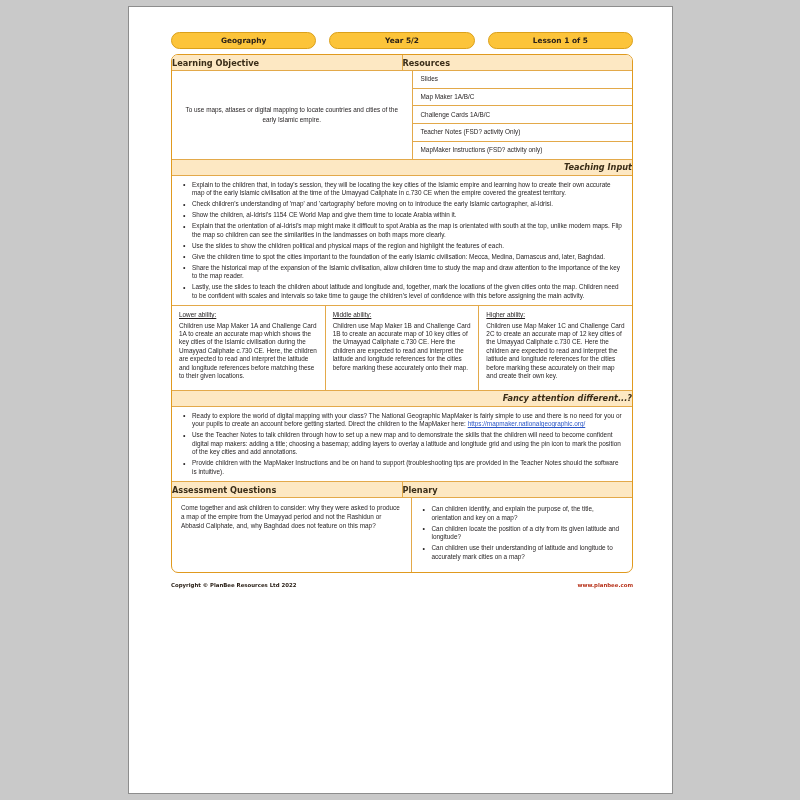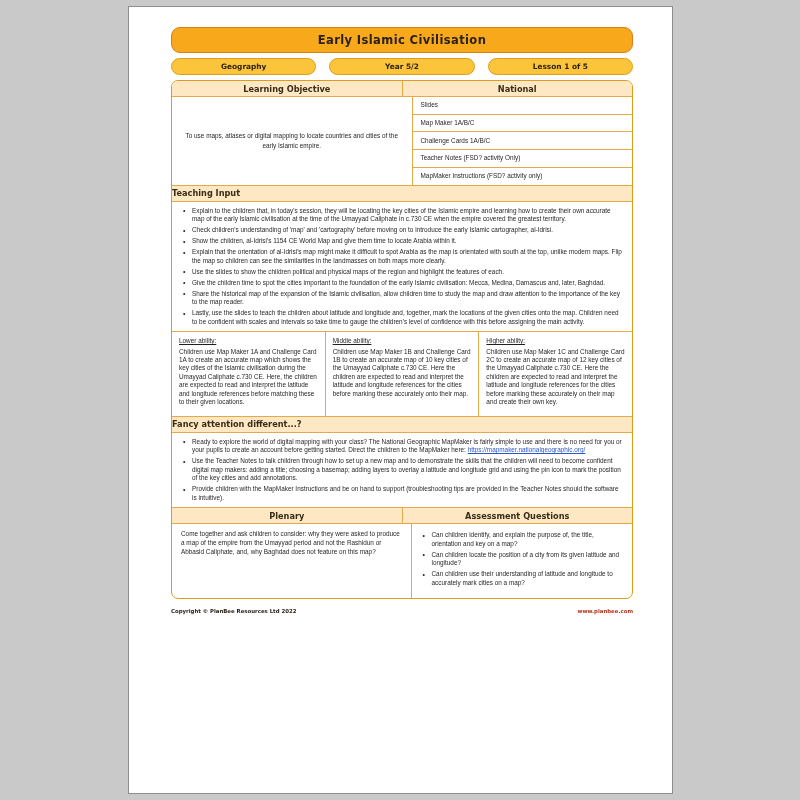--- a/index.html
+++ b/index.html
@@ -58,35 +58,35 @@
   .body-box {
     margin-top: 5px;
     border: 1.1px solid #e09a1f;
     border-radius: 7px;
     overflow: hidden;
     background: #fff;
   }
   .band {
     background: #fde8c3;
     border-bottom: 1px solid #e3a94a;
-    text-align: left;
+    text-align: right;
     font-family: "DejaVu Sans", sans-serif;
     font-weight: bold;
     font-size: 8.2px;
     color: #3a2d18;
     padding: 2.5px 0 2.5px;
+    font-style: italic;
   }
   .two-col-head {
     display: flex;
     border-bottom: 1px solid #e3a94a;
   }
   .two-col-head > div {
     flex: 1;
     background: #fde8c3;
-    text-align: center;
     font-family: "DejaVu Sans", sans-serif;
     font-weight: bold;
     font-size: 8.2px;
     color: #3a2d18;
     padding: 2.5px 0;
   }
   .two-col-head > div:first-child { border-right: 1px solid #e3a94a; }
   .two-col-body {
     display: flex;
     border-bottom: 1px solid #e3a94a;
@@ -171,33 +171,32 @@
     color: #2b2118;
   }
   .footer .site { color: #b8341c; }
 </style>
 </head>
 <body>
 
 <div id="page">
   <div id="sheet">
 
-    <div class="title-banner">Early Islamic Civilisation</div>
 
     <div class="meta-row">
       <div class="meta-pill">Geography</div>
       <div class="meta-pill">Year 5/2</div>
       <div class="meta-pill">Lesson 1 of 5</div>
     </div>
 
     <div class="body-box">
 
       <div class="two-col-head">
         <div>Learning Objective</div>
-        <div>National</div>
+        <div>Resources</div>
       </div>
 
       <div class="two-col-body">
         <div class="lo-cell">To use maps, atlases or digital mapping to locate countries and cities of the early Islamic empire.</div>
         <div class="res-cell">
           <div class="res-item">Slides</div>
           <div class="res-item">Map Maker 1A/B/C</div>
           <div class="res-item">Challenge Cards 1A/B/C</div>
           <div class="res-item">Teacher Notes (FSD? activity Only)</div>
           <div class="res-item">MapMaker Instructions (FSD? activity only)</div>
@@ -232,22 +231,22 @@
       </div>
 
       <div class="band">Fancy attention different...?</div>
       <ul class="bl section-div">
         <li><span>Ready to explore the world of digital mapping with your class? The National Geographic MapMaker is fairly simple to use and there is no need for you or your pupils to create an account before getting started. Direct the children to the MapMaker here: <span class="link">https://mapmaker.nationalgeographic.org/</span></span></li>
         <li>Use the Teacher Notes to talk children through how to set up a new map and to demonstrate the skills that the children will need to become confident digital map makers: adding a title; choosing a basemap; adding layers to overlay a latitude and longitude grid and using the pin icon to mark the position of the key cities and add annotations.</li>
         <li>Provide children with the MapMaker Instructions and be on hand to support (troubleshooting tips are provided in the Teacher Notes should the software is intuitive).</li>
       </ul>
 
       <div class="two-col-head">
+        <div>Assessment Questions</div>
         <div>Plenary</div>
-        <div>Assessment Questions</div>
       </div>
       <div class="plen-body">
         <div class="plen-left">Come together and ask children to consider: why they were asked to produce a map of the empire from the Umayyad period and not the Rashidun or Abbasid Caliphate, and, why Baghdad does not feature on this map?</div>
         <div class="plen-right">
           <ul class="bl">
             <li>Can children identify, and explain the purpose of, the title, orientation and key on a map?</li>
             <li>Can children locate the position of a city from its given latitude and longitude?</li>
             <li>Can children use their understanding of latitude and longitude to accurately mark cities on a map?</li>
           </ul>
         </div>

